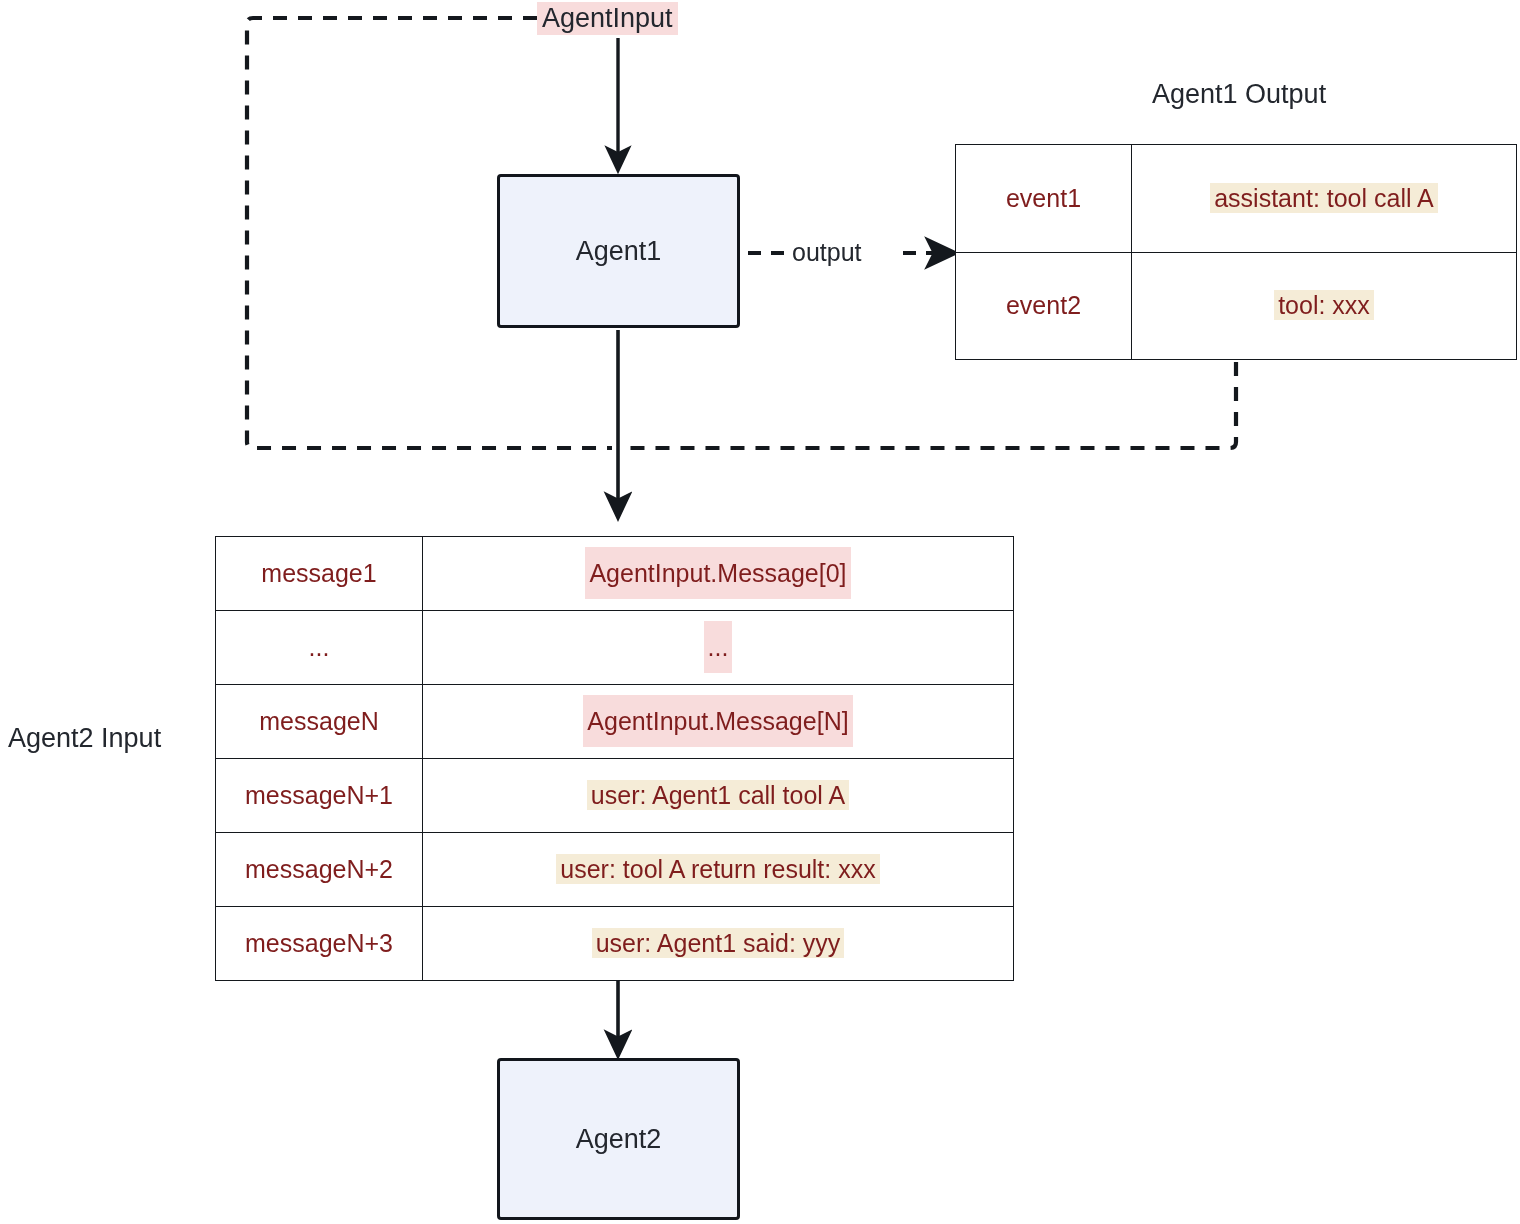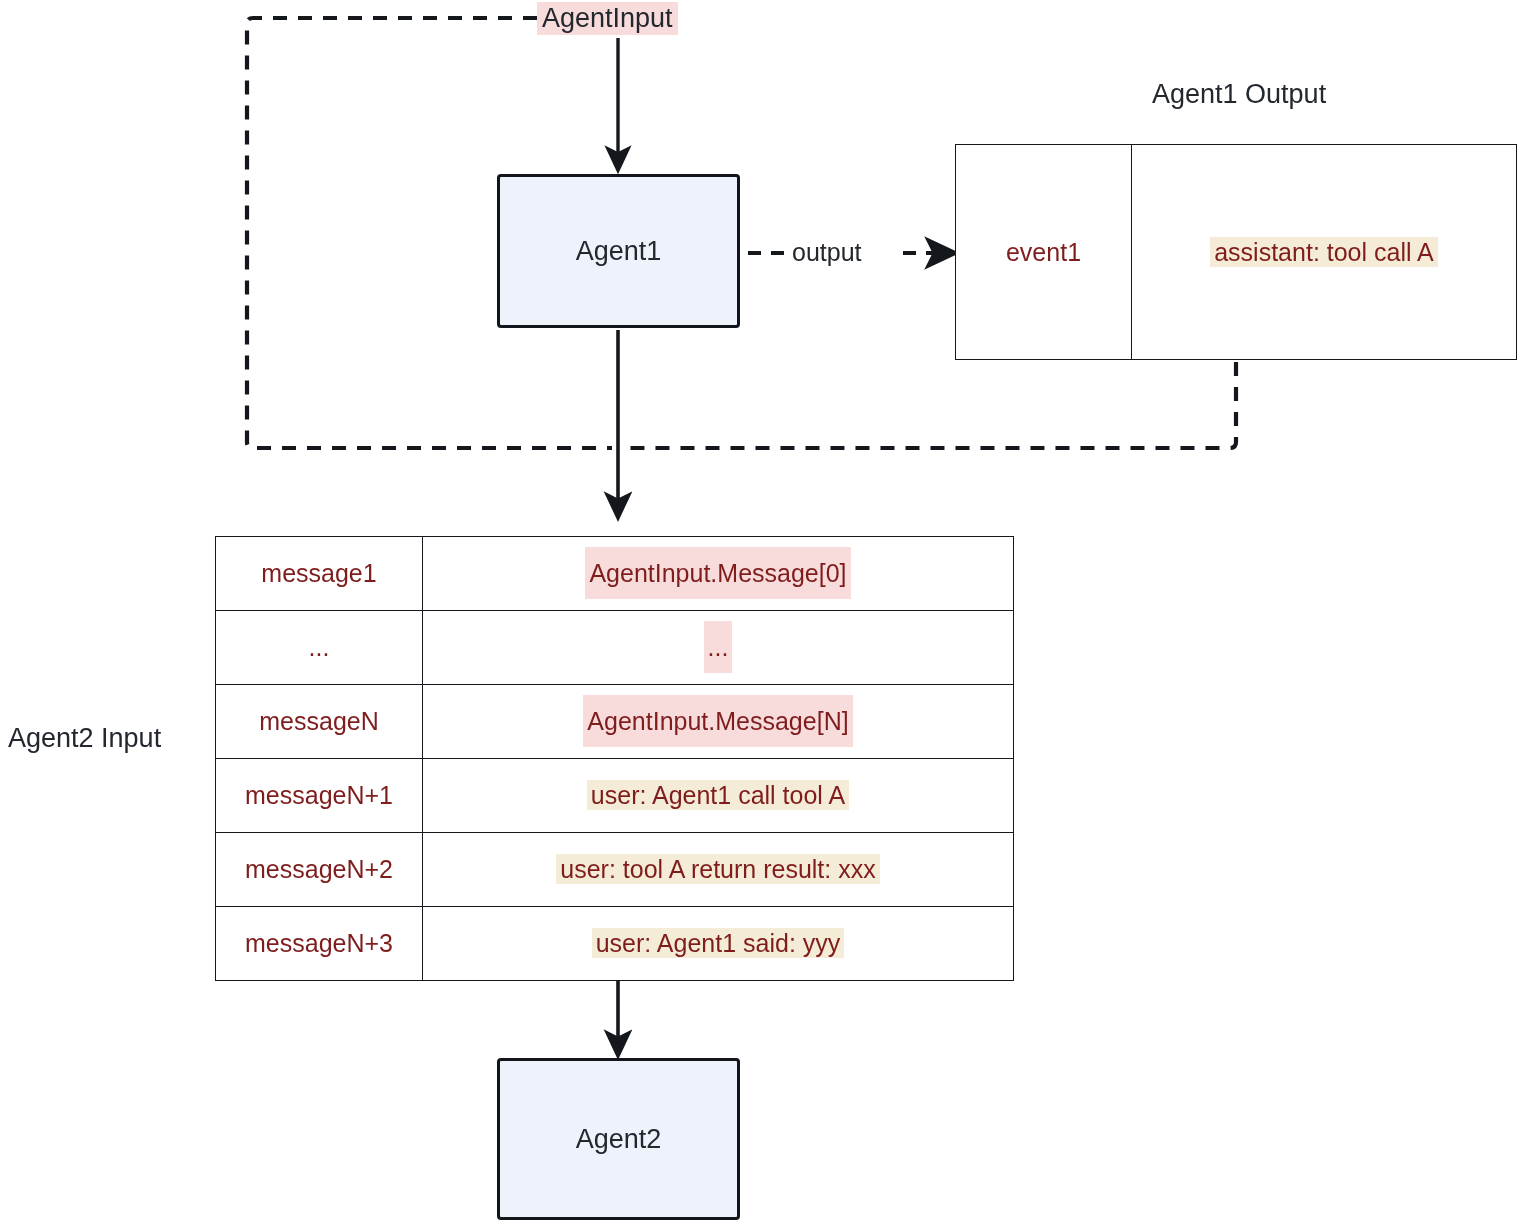--- a/index.html
+++ b/index.html
@@ -153,20 +153,28 @@
   <table class="diagram-table" id="agent1-output-table">
     <tbody>
       <tr>
         <td class="col-key">
           <span>event1</span>
         </td>
         <td>
           <span class="hl-cream">assistant: tool call A</span>
         </td>
       </tr>
+      <tr>
+        <td class="col-key">
+          <span>event2</span>
+        </td>
+        <td>
+          <span class="hl-cream">tool: xxx</span>
+        </td>
+      </tr>
     </tbody>
   </table>
 
   <div class="plain-label" id="agent2-input-title">Agent2 Input</div>
 
   <table class="diagram-table" id="agent2-input-table">
     <tbody>
       <tr>
         <td class="col-key">
           <span>message1</span>

